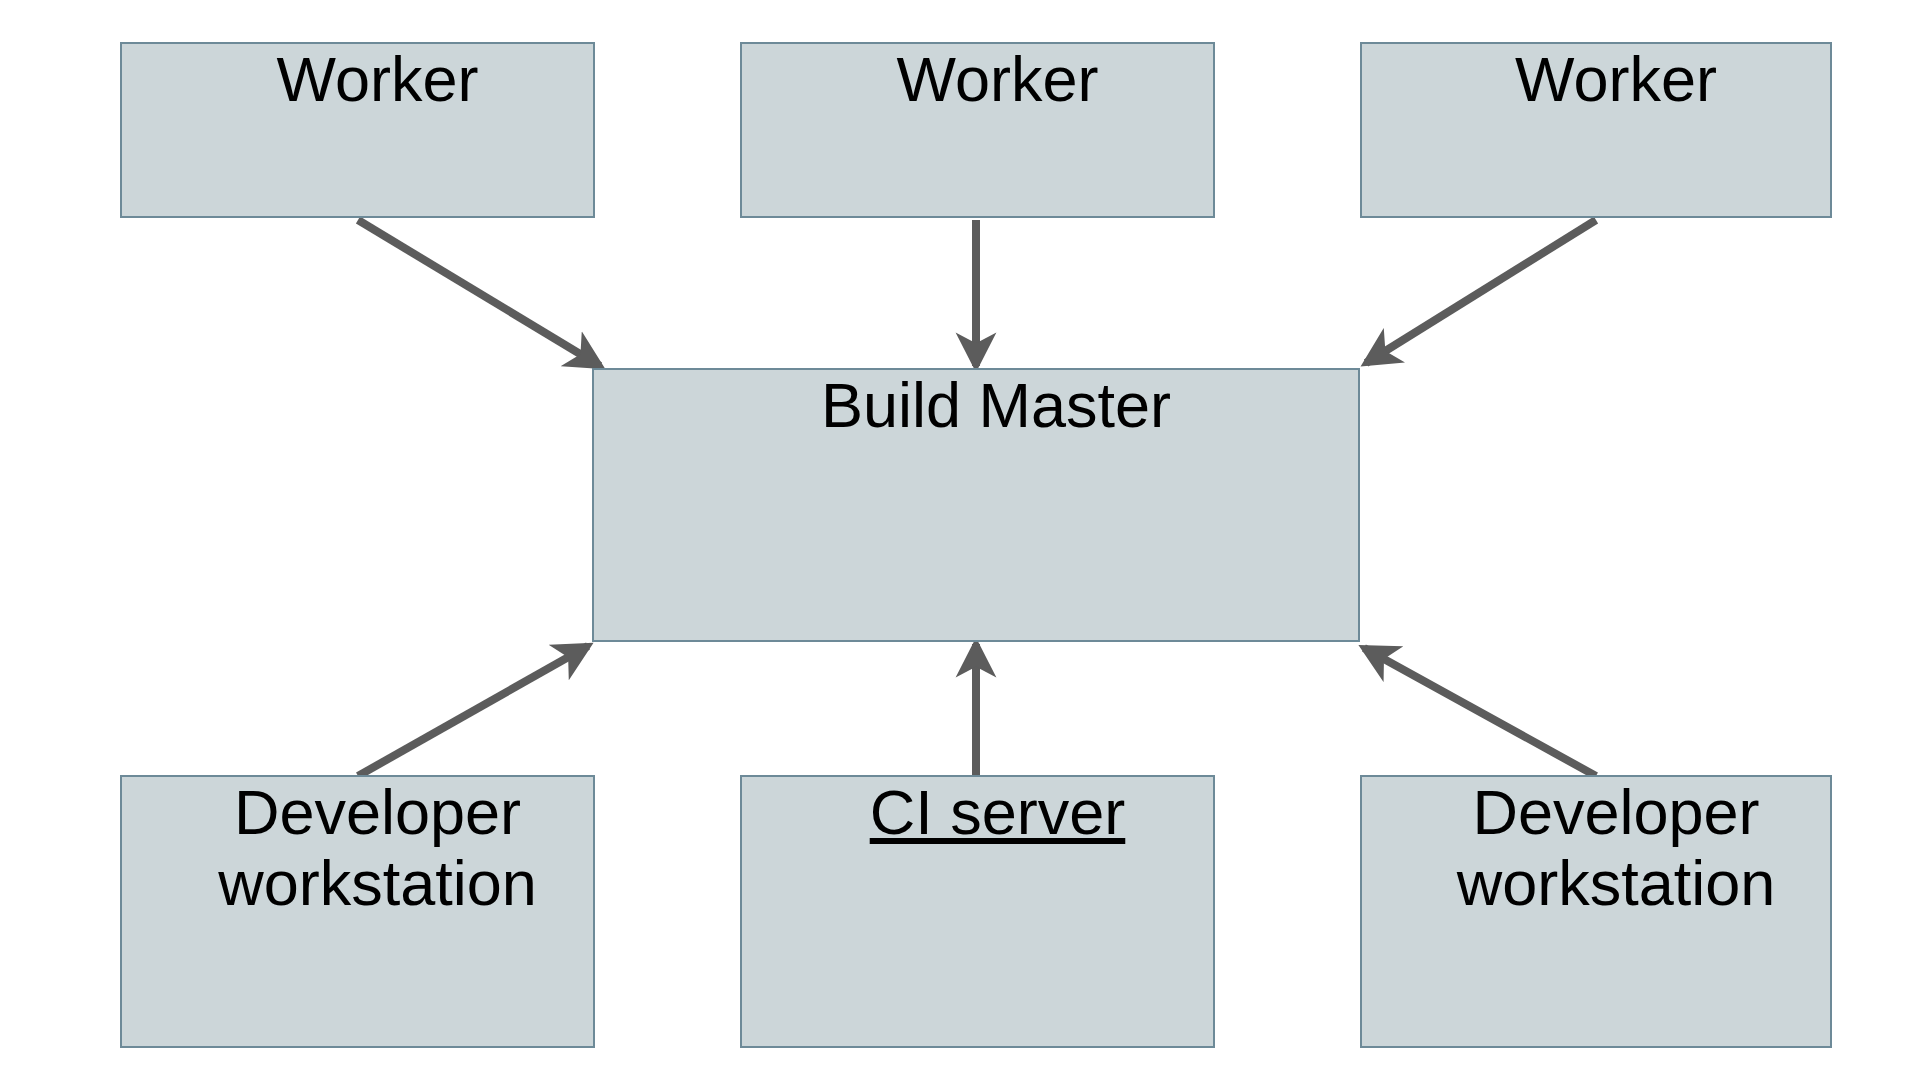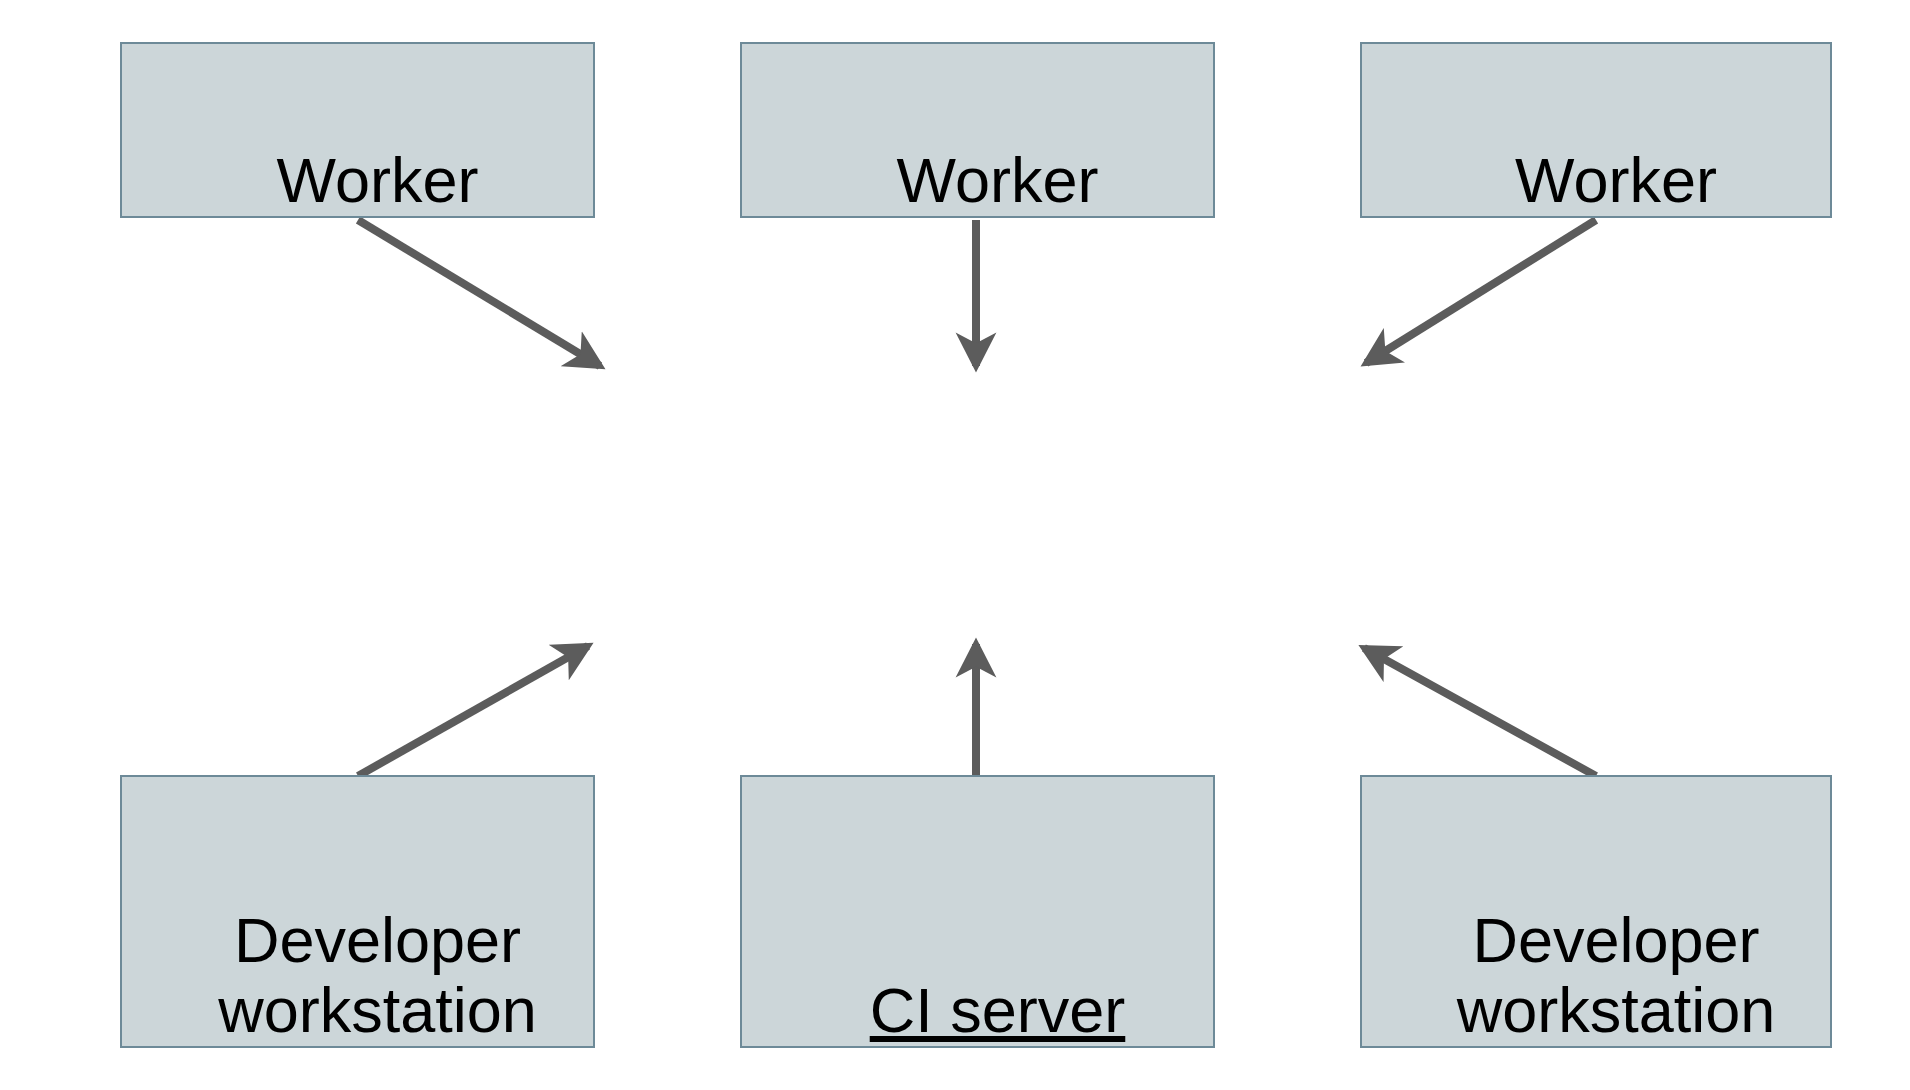--- a/index.html
+++ b/index.html
@@ -21,21 +21,21 @@
     top: 0;
     width: 1910px;
     height: 1090px;
   }
   .node-box {
     position: absolute;
     box-sizing: border-box;
     background: #ccd6d9;
     border: 2px solid #6d8a98;
     display: flex;
-    align-items: flex-end;
+    align-items: flex-start;
     justify-content: center;
     text-align: center;
     color: #000000;
     font-family: "Liberation Sans", sans-serif;
     font-weight: 400;
     line-height: 1.12;
     white-space: pre-line;
     padding-left: 40px;
   }
   .node-worker {
@@ -77,20 +77,23 @@
   </div>
 
   <div class="node-box node-worker" style="left:740px; top:42px; width:475px; height:176px;">
     <span>Worker</span>
   </div>
 
   <div class="node-box node-worker" style="left:1360px; top:42px; width:472px; height:176px;">
     <span>Worker</span>
   </div>
 
+  <div class="node-box node-master" style="left:592px; top:368px; width:768px; height:274px;">
+    <span>Build Master</span>
+  </div>
 
   <div class="node-box node-dev" style="left:120px; top:775px; width:475px; height:273px;">
     <span>Developer
 workstation</span>
   </div>
 
   <div class="node-box node-ci" style="left:740px; top:775px; width:475px; height:273px;text-decoration:underline;">
     <span>CI server</span>
   </div>
 

